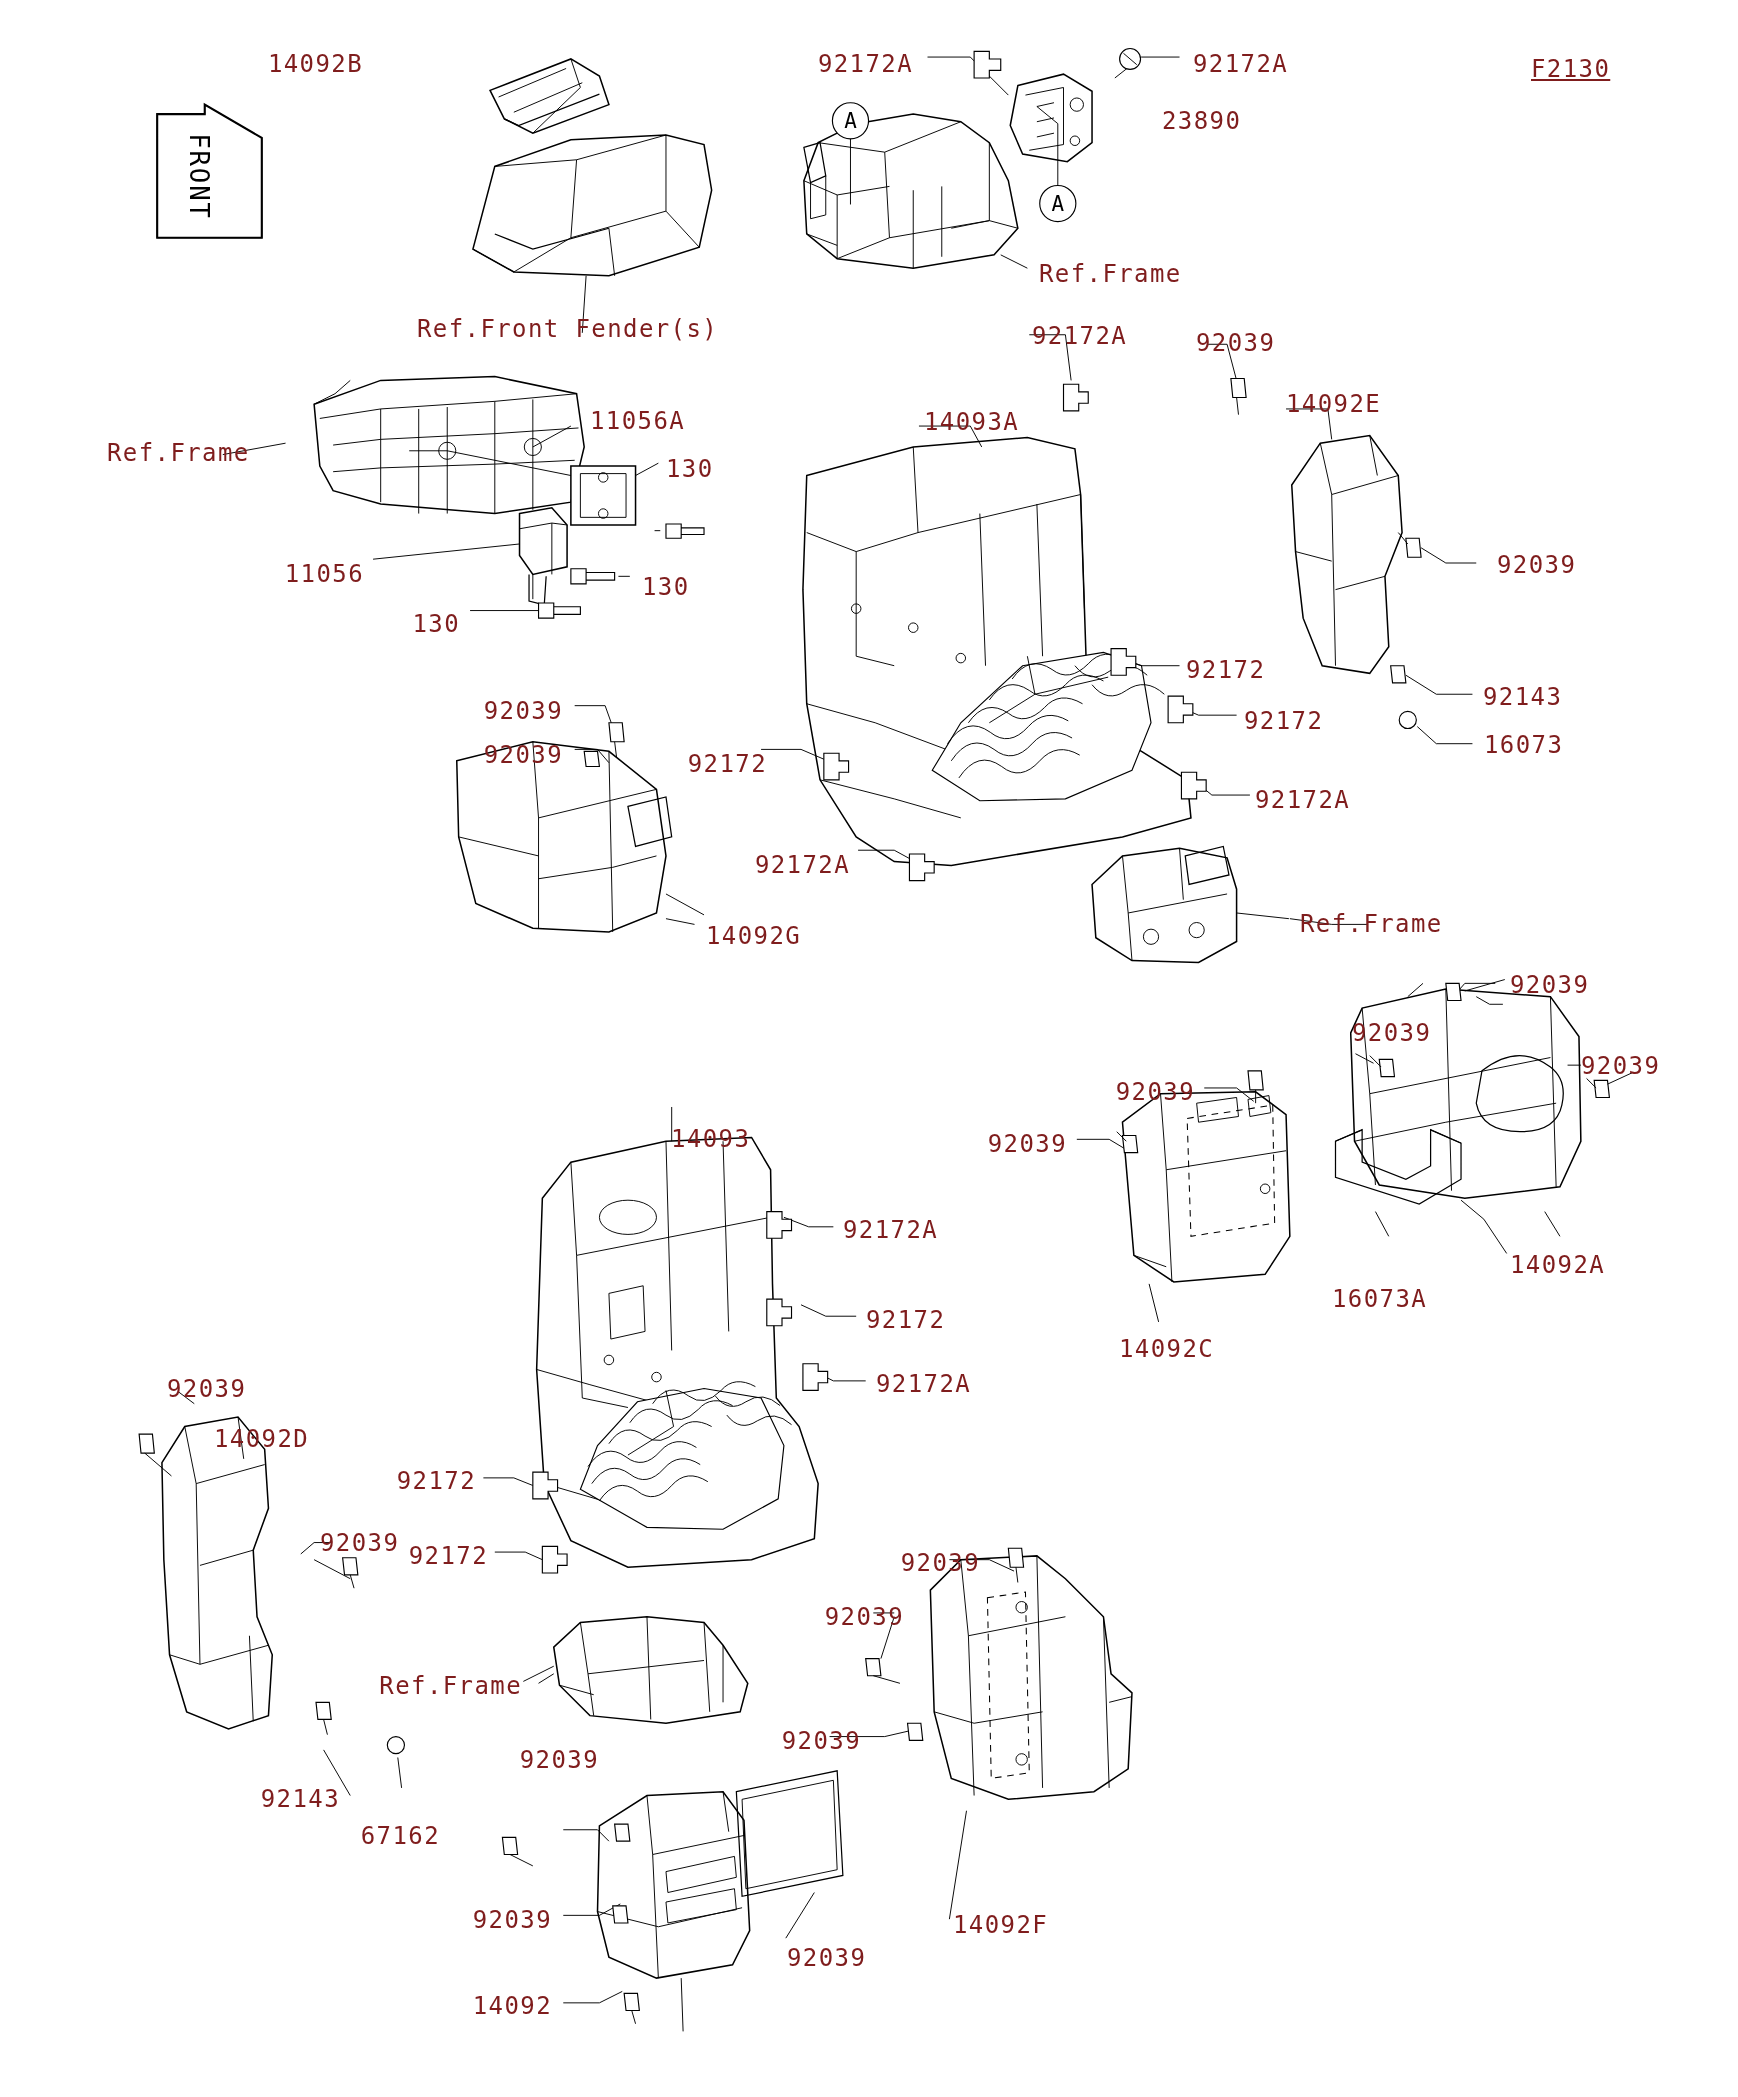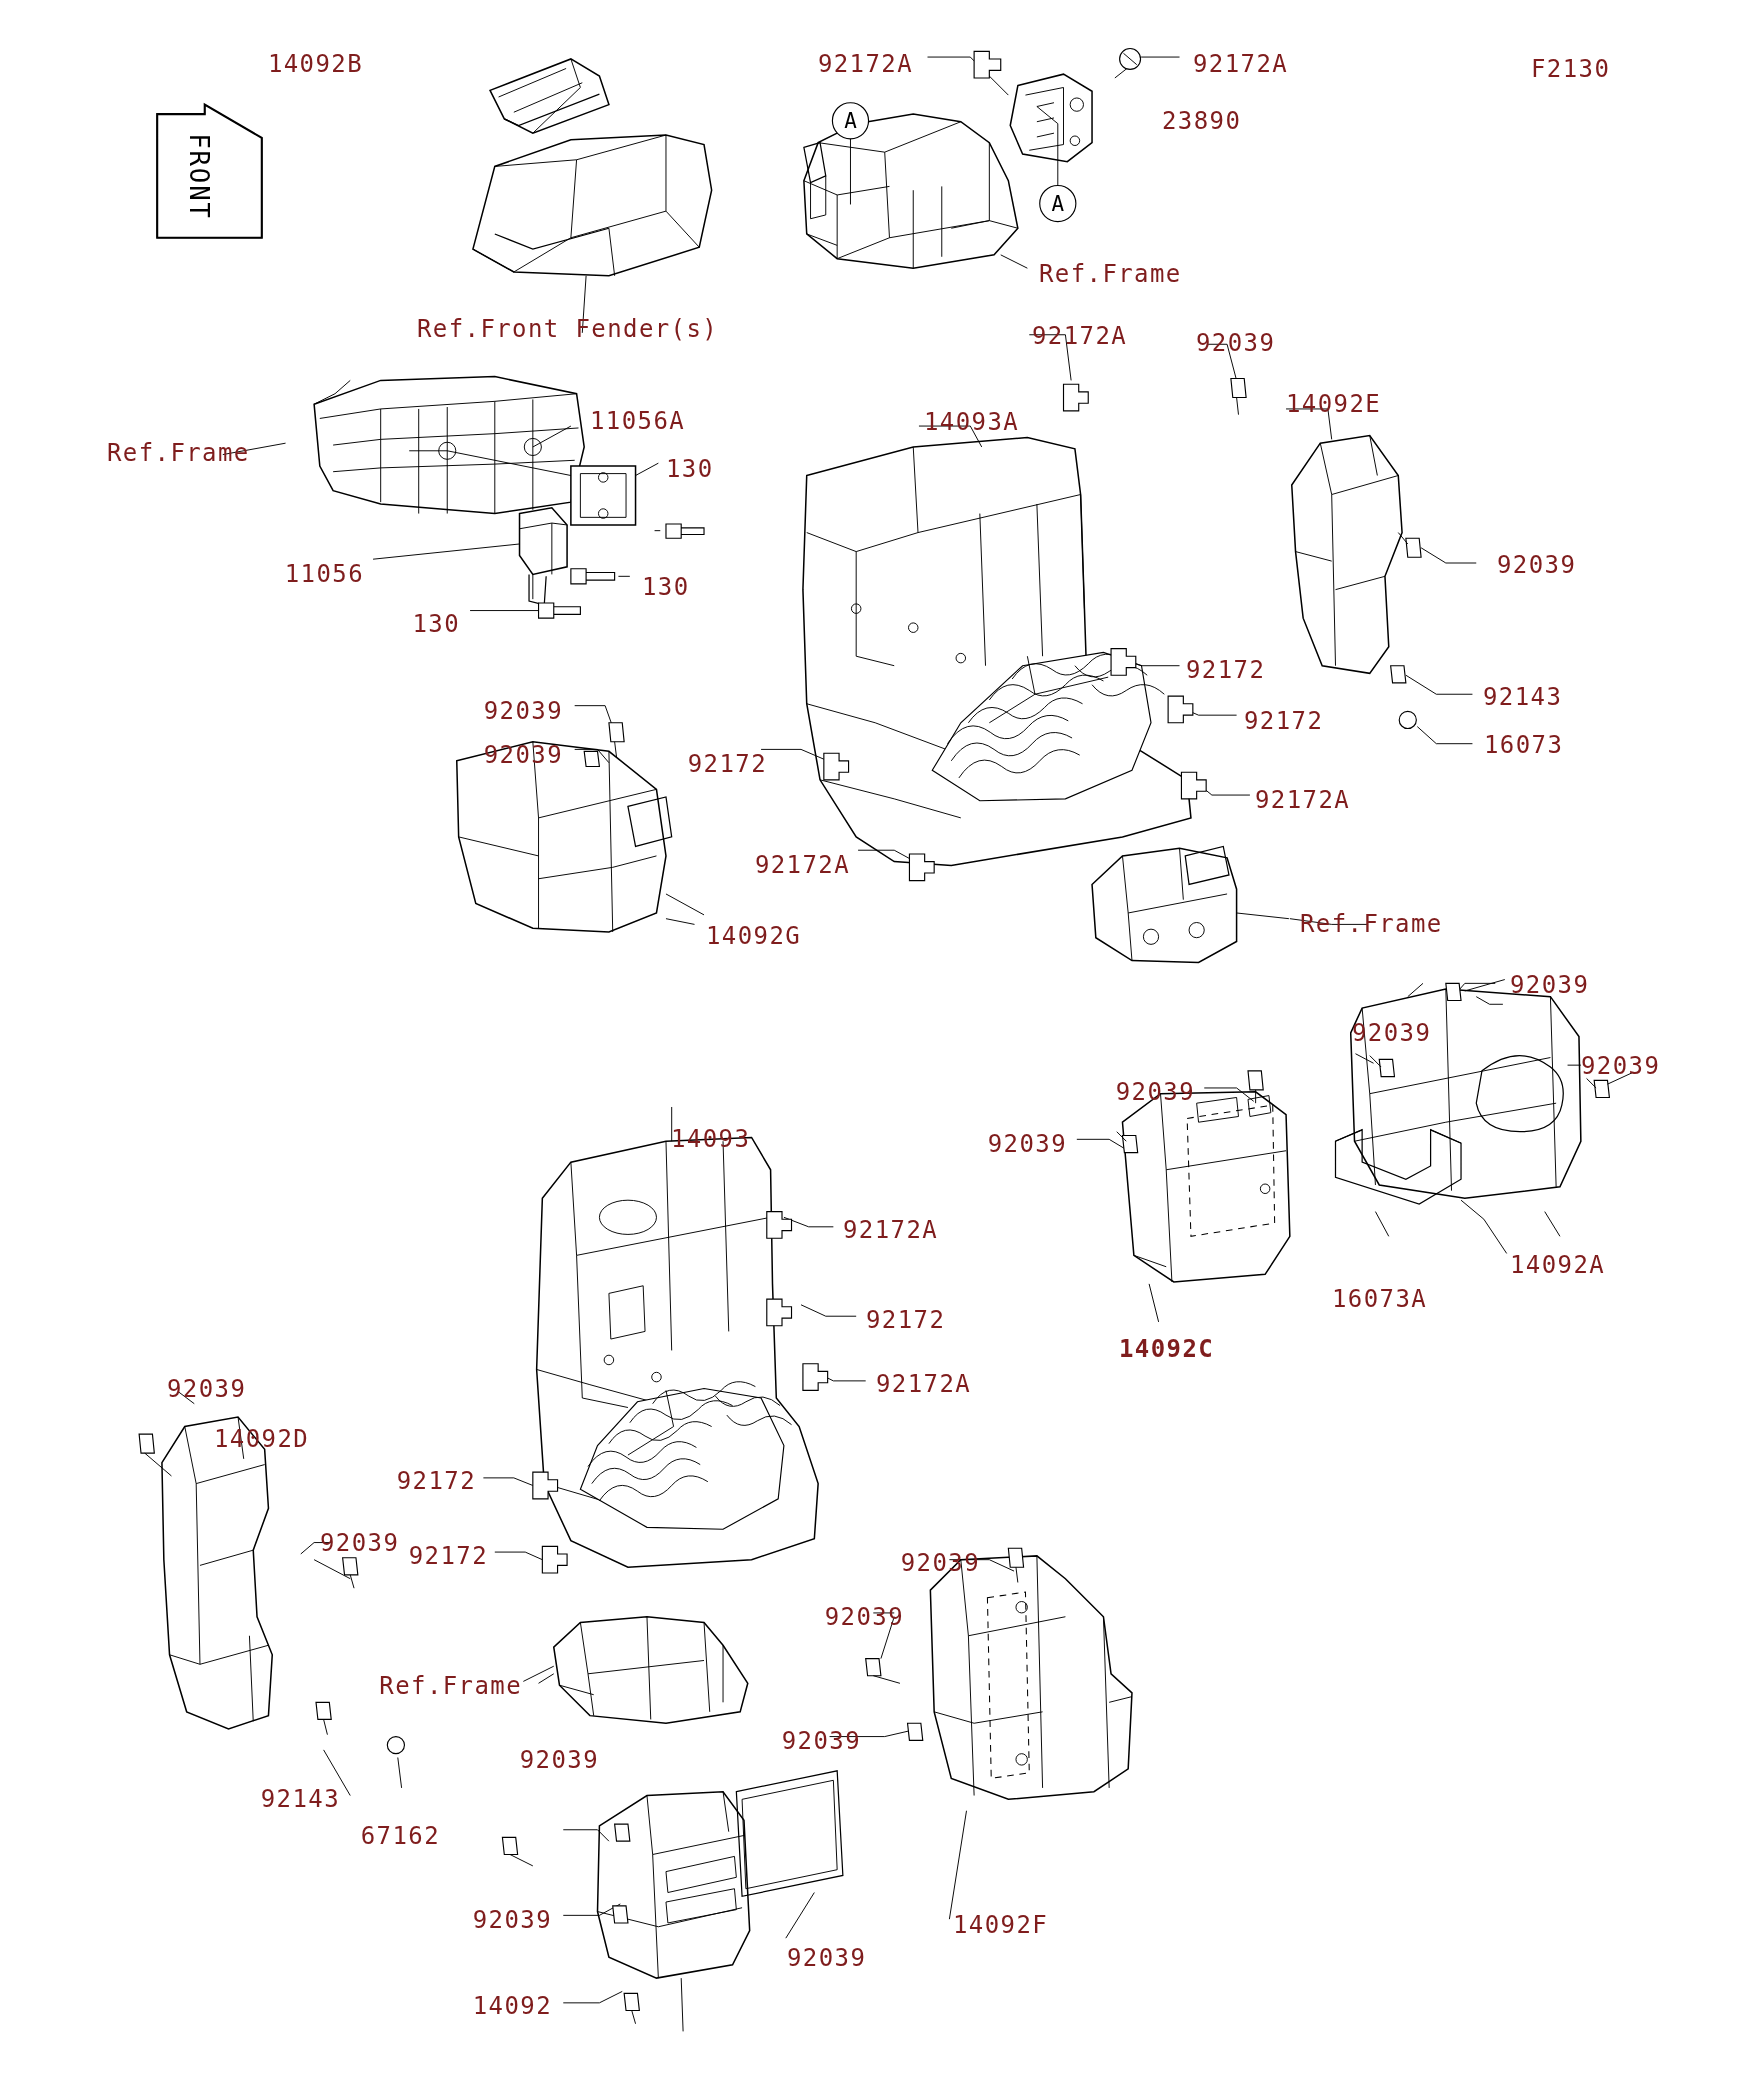--- a/index.html
+++ b/index.html
@@ -510,21 +510,21 @@
     <path class="thin" d="M1582 1030 L1540 1042"></path>
     <path class="thin" d="M1584 1318 L1560 1282 L1536 1262"></path>
     <path class="thin" d="M998 2018 L1016 1904"></path>
     <path class="thin" d="M550 1768 L582 1752"></path>
   </svg>
 
   <div>
     <span class="lbl r" style="left:363px;  top:52px;">14092B</span>
     <span class="lbl r" style="left:913px;  top:52px;">92172A</span>
     <span class="lbl" style="left:1193px; top:52px;">92172A</span>
-    <span class="lbl" style="left:1531px; top:57px;">F2130</span>
+    <span class="lbl" style="left:1531px; top:57px;text-decoration:underline;">F2130</span>
     <span class="lbl" style="left:1162px; top:109px;">23890</span>
     <span class="lbl" style="left:1039px; top:262px;">Ref.Frame</span>
     <span class="lbl" style="left:417px; top:317px;">Ref.Front Fender(s)</span>
     <span class="lbl" style="left:1032px; top:324px;">92172A</span>
     <span class="lbl" style="left:1196px; top:331px;">92039</span>
     <span class="lbl" style="left:590px;  top:409px;">11056A</span>
     <span class="lbl" style="left:924px;  top:410px;">14093A</span>
     <span class="lbl" style="left:1286px; top:392px;">14092E</span>
     <span class="lbl" style="left:107px; top:441px;">Ref.Frame</span>
     <span class="lbl" style="left:666px;  top:457px;">130</span>
@@ -545,21 +545,21 @@
     <span class="lbl" style="left:1300px; top:912px;">Ref.Frame</span>
     <span class="lbl" style="left:1510px; top:973px;">92039</span>
     <span class="lbl" style="left:1352px; top:1021px;">92039</span>
     <span class="lbl" style="left:1581px; top:1054px;">92039</span>
     <span class="lbl" style="left:671px;  top:1099px;margin-top:28px;">14093</span>
     <span class="lbl r" style="left:1195px; top:1080px;">92039</span>
     <span class="lbl r" style="left:1067px; top:1132px;">92039</span>
     <span class="lbl" style="left:843px;  top:1218px;">92172A</span>
     <span class="lbl" style="left:1510px; top:1253px;">14092A</span>
     <span class="lbl" style="left:1332px; top:1287px;">16073A</span>
-    <span class="lbl" style="left:1119px; top:1337px;font-weight:bold;">14092C</span>
+    <span class="lbl" style="left:1119px; top:1337px;">14092C</span>
     <span class="lbl" style="left:866px;  top:1308px;">92172</span>
     <span class="lbl" style="left:876px;  top:1372px;">92172A</span>
     <span class="lbl" style="left:167px;  top:1377px;">92039</span>
     <span class="lbl" style="left:214px;  top:1427px;">14092D</span>
     <span class="lbl" style="left:320px;  top:1531px;">92039</span>
     <span class="lbl r" style="left:476px;  top:1469px;">92172</span>
     <span class="lbl r" style="left:488px;  top:1544px;">92172</span>
     <span class="lbl r" style="left:980px; top:1551px;">92039</span>
     <span class="lbl r" style="left:904px;  top:1605px;">92039</span>
     <span class="lbl r" style="left:522px; top:1674px;">Ref.Frame</span>

